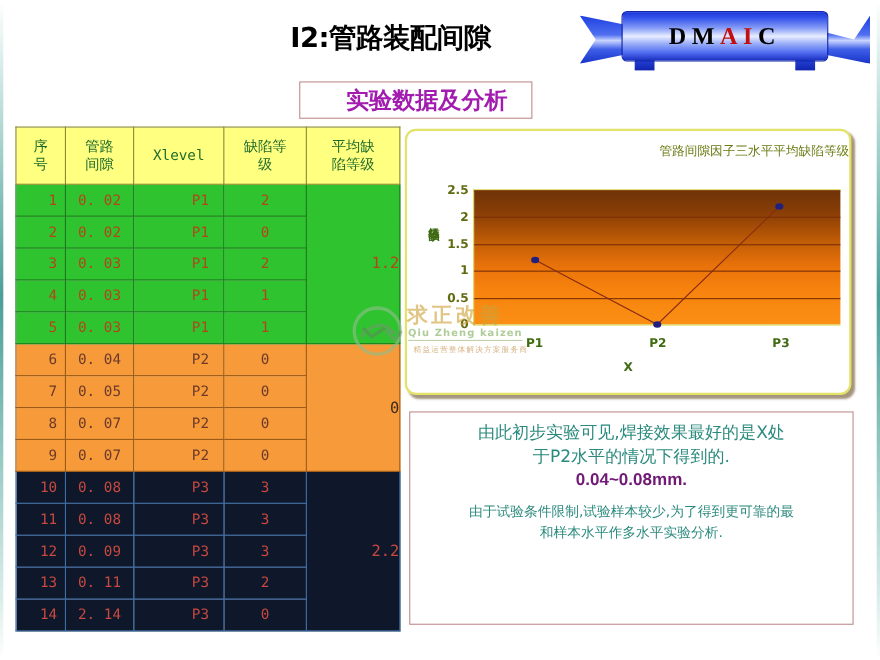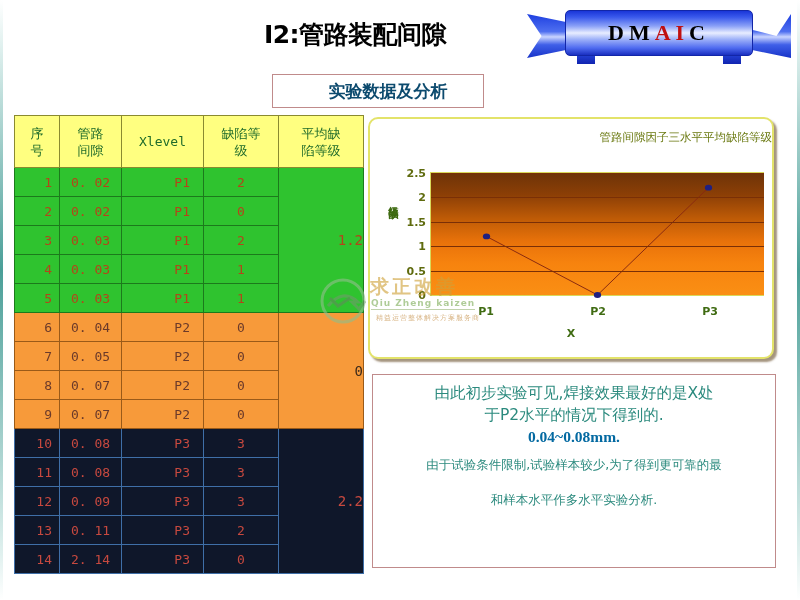--- a/index.html
+++ b/index.html
@@ -68,21 +68,21 @@
 
   
   .subtitle-box {
     position: absolute; left: 272px; top: 74px; width: 212px; height: 34px;
     border: 1.5px solid #c08b8b;
     background: #ffffff;
     display: flex; align-items: center; justify-content: center;
   }
   .subtitle-box span {
     font-family: "DejaVu Sans", sans-serif;
-    font-size: 17px; font-weight: bold; color: #0c4a6e; margin-left: 20px;
+    font-size: 21px; font-weight: bold; color: #a21caf; margin-left: 20px;
   }
 
   
   .dtable {
     position: absolute; left: 14px; top: 115px;
     width: 349px;
     border-collapse: collapse;
     table-layout: fixed;
   }
   .dtable th, .dtable td {
@@ -193,22 +193,22 @@
   .concl .big {
     font-family: "DejaVu Sans", sans-serif;
     font-size: 15.5px; color: #2b8a7e; line-height: 22px;
   }
   .concl .big2 {
     font-family: "DejaVu Sans", sans-serif;
     font-size: 15.5px; color: #2b8a7e; line-height: 22px;
     margin-top: 9px;
   }
   .concl .num {
-    font-family: Liberation Serif, serif;
-    font-size: 15.5px; font-weight: bold; color: #0369a1; line-height: 21px;
+    font-family: Liberation Sans, sans-serif;
+    font-size: 15.5px; font-weight: bold; color: #701a75; line-height: 21px;
   }
   .concl .small {
     font-family: "DejaVu Sans", sans-serif;
     font-size: 12.5px; color: #2b8a7e; line-height: 19px;
     margin-top: 8px;
   }
 
   
   .watermark {
     position: absolute; left: 318px; top: 274px; width: 176px; height: 56px;
@@ -399,21 +399,21 @@
         <div class="xtick" style="left: 340px;">P3</div>
       </div>
     <div class="xaxis-title">X</div>
   </div>
 
   <div class="concl">
     <div class="big">由此初步实验可见,焊接效果最好的是X处</div>
     <div class="big">于P2水平的情况下得到的.</div>
     <div class="num">0.04~0.08mm.</div>
     <div class="small">由于试验条件限制,试验样本较少,为了得到更可靠的最</div>
-    <div class="small" style="margin-top:16px">和样本水平作多水平实验分析.</div>
+    <div class="small" style="margin-top:0">和样本水平作多水平实验分析.</div>
   </div>
 
   <div class="watermark">
     <svg class="wm-logo" viewBox="0 0 50 50">
       <circle cx="25" cy="25" r="21" fill="none" stroke="#8fbf8a" stroke-width="3"></circle>
       <path d="M10 30 Q25 12 40 26 L34 26 L41 33 L47 25" fill="none" stroke="#6f9c6a" stroke-width="3"></path>
       <path d="M12 22 L20 30 L32 22" fill="none" stroke="#5f8c5a" stroke-width="3"></path>
     </svg>
     <div class="wm-cn">求正改善</div>
     <div class="wm-en">Qiu Zheng kaizen</div>

